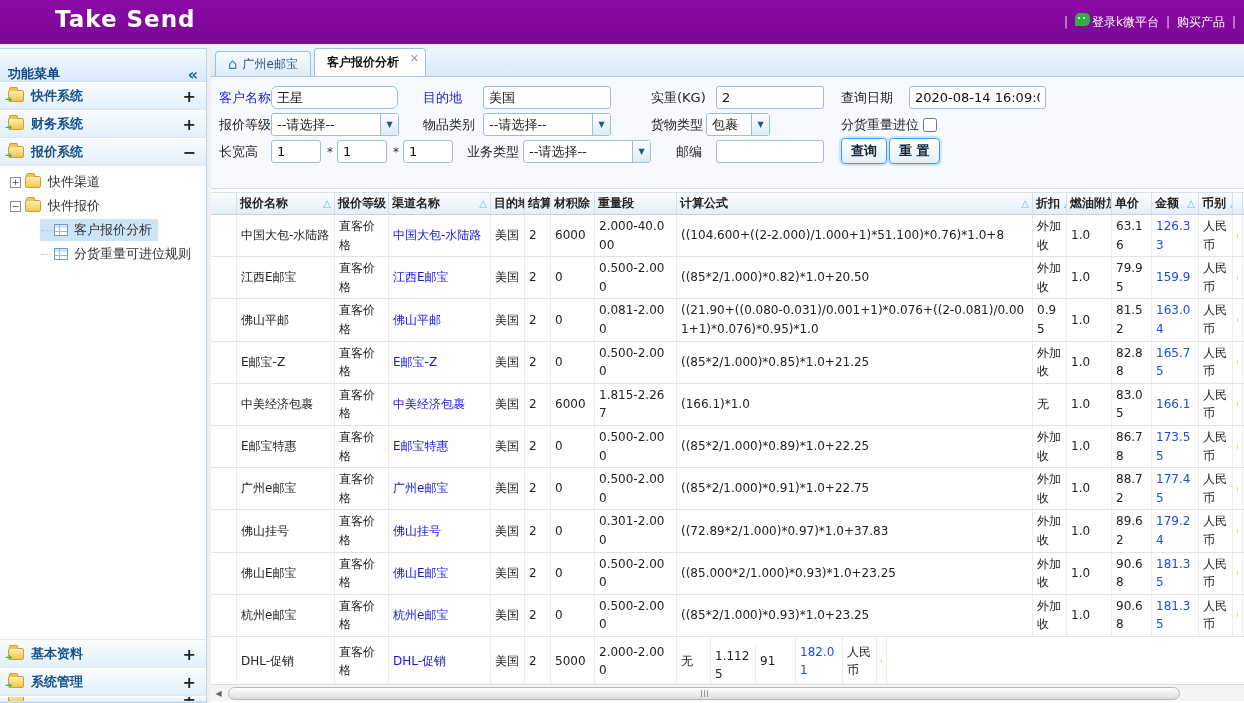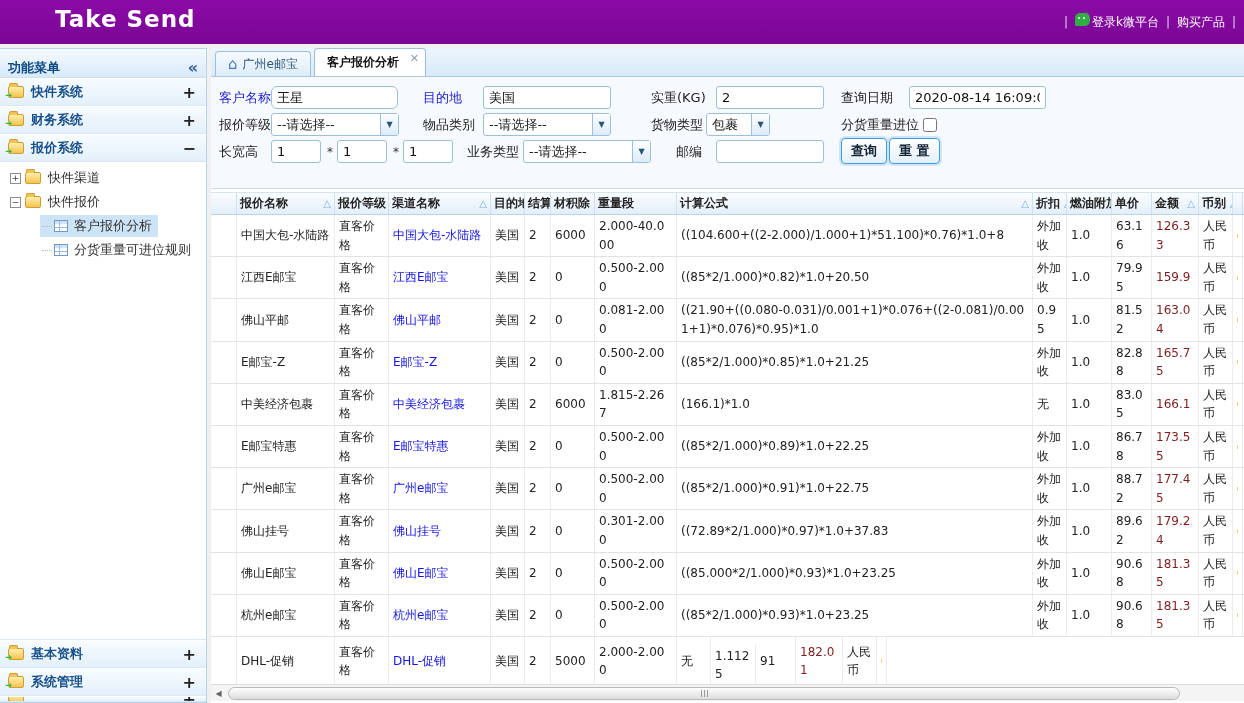--- a/index.html
+++ b/index.html
@@ -17,22 +17,22 @@
   .wechat { display:inline-block; width:15px; height:13px; background:#2fae43;
     border-radius:5px 5px 5px 1px; position:relative; margin-right:2px; }
   .wechat:before { content:""; position:absolute; left:3px; top:4px; width:2px; height:2px;
     background:#fff; border-radius:50%; box-shadow:5px 0 0 #fff; }
   .toplink { color:#fff; cursor:pointer; }
 
   
   .sidebar { position:absolute; left:0; top:48px; width:207px; height:655px;
     background:#fff; border:1px solid #b7d2ea; border-left:none; display:flex; flex-direction:column; }
   .side-header { height:29px; background:linear-gradient(#f4faff,#d8eafa);
-    border-bottom:1px solid #cfe0ef; display:flex; align-items:flex-end;
-    padding:0 8px; font-size:13px; font-weight:bold; color:#0f4c86; }
+    border-bottom:1px solid #cfe0ef; display:flex; align-items:flex-start;
+    padding:16px 8px; font-size:13px; font-weight:bold; color:#0f4c86; }
   .side-header .collapse { margin-left:auto; color:#2a5f9e; font-size:16px; font-weight:bold; cursor:pointer; }
   .group { height:28px; background:linear-gradient(#f8fcff,#e2effa);
     border-bottom:1px solid #dce9f4; border-top:1px solid #fff; display:flex; align-items:center;
     padding:0 10px 0 8px; font-size:13px; font-weight:bold; color:#17508a; cursor:pointer; }
   .group .pm { margin-left:auto; color:#222; font-size:16px; font-weight:bold; }
   .folder { display:inline-block; width:16px; height:12px; position:relative;
     background:linear-gradient(#ffeead,#f5c44e); border:1px solid #cf9d33; border-radius:2px;
     margin-right:7px; flex:none; }
   .folder:before { content:""; position:absolute; top:-4px; left:0px; width:7px; height:3px;
     background:#f5c44e; border:1px solid #cf9d33; border-bottom:none; border-radius:2px 2px 0 0; }
@@ -95,21 +95,21 @@
   .hcell { display:flex; align-items:center; justify-content:space-between; overflow:hidden;
     border-right:1px solid #cfe0f0; padding:0 3px; font-size:12px; font-weight:bold; color:#222;
     flex:none; cursor:pointer; }
   .hcell .hlbl { white-space:nowrap; flex:none; }
   .hcell .sort { color:#7fb1dd; font-size:10px; margin-left:4px; flex:none; }
   .gridbody { position:absolute; left:0; top:167px; width:100%; height:469px; overflow:hidden; background:#fff; }
   .row { display:flex; min-height:42px; border-bottom:1px solid #e3e3e3; background:#fff; cursor:pointer; }
   .cell { border-right:1px solid #ececec; padding:2px 4px; font-size:12px; color:#222;
     display:flex; align-items:center; flex:none; word-break:break-all; line-height:1.55; }
   .cell.channel { color:#1414e6; }
-  .cell.amount { color:#7f1d1d; }
+  .cell.amount { color:#1d4ed8; }
   .cell.sliver:before { content:""; width:4px; height:4px; background:#f0d37c; }
 
   
   .hscroll { position:absolute; left:0; top:636px; width:100%; height:17px;
     background:#f4f4f4; border-top:1px solid #ddd; display:flex; align-items:center; }
   .sarrow { width:15px; height:15px; display:flex; align-items:center; justify-content:center;
     font-size:8px; color:#666; cursor:pointer; flex:none; }
   .sthumb { height:13px; width:952px; margin-left:2px; border:1px solid #b9b9b9; border-radius:7px;
     background:linear-gradient(#ffffff,#dcdcdc); display:flex; align-items:center; justify-content:center;
     cursor:pointer; }

